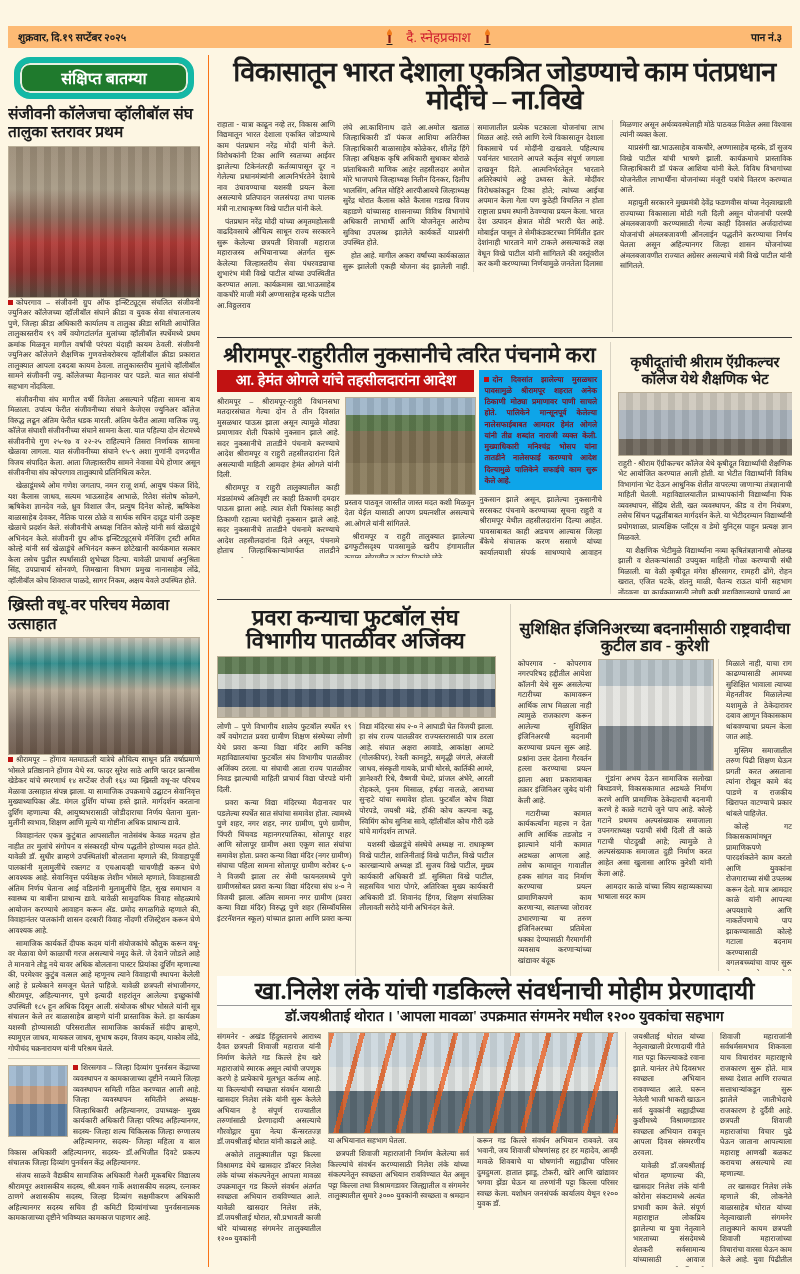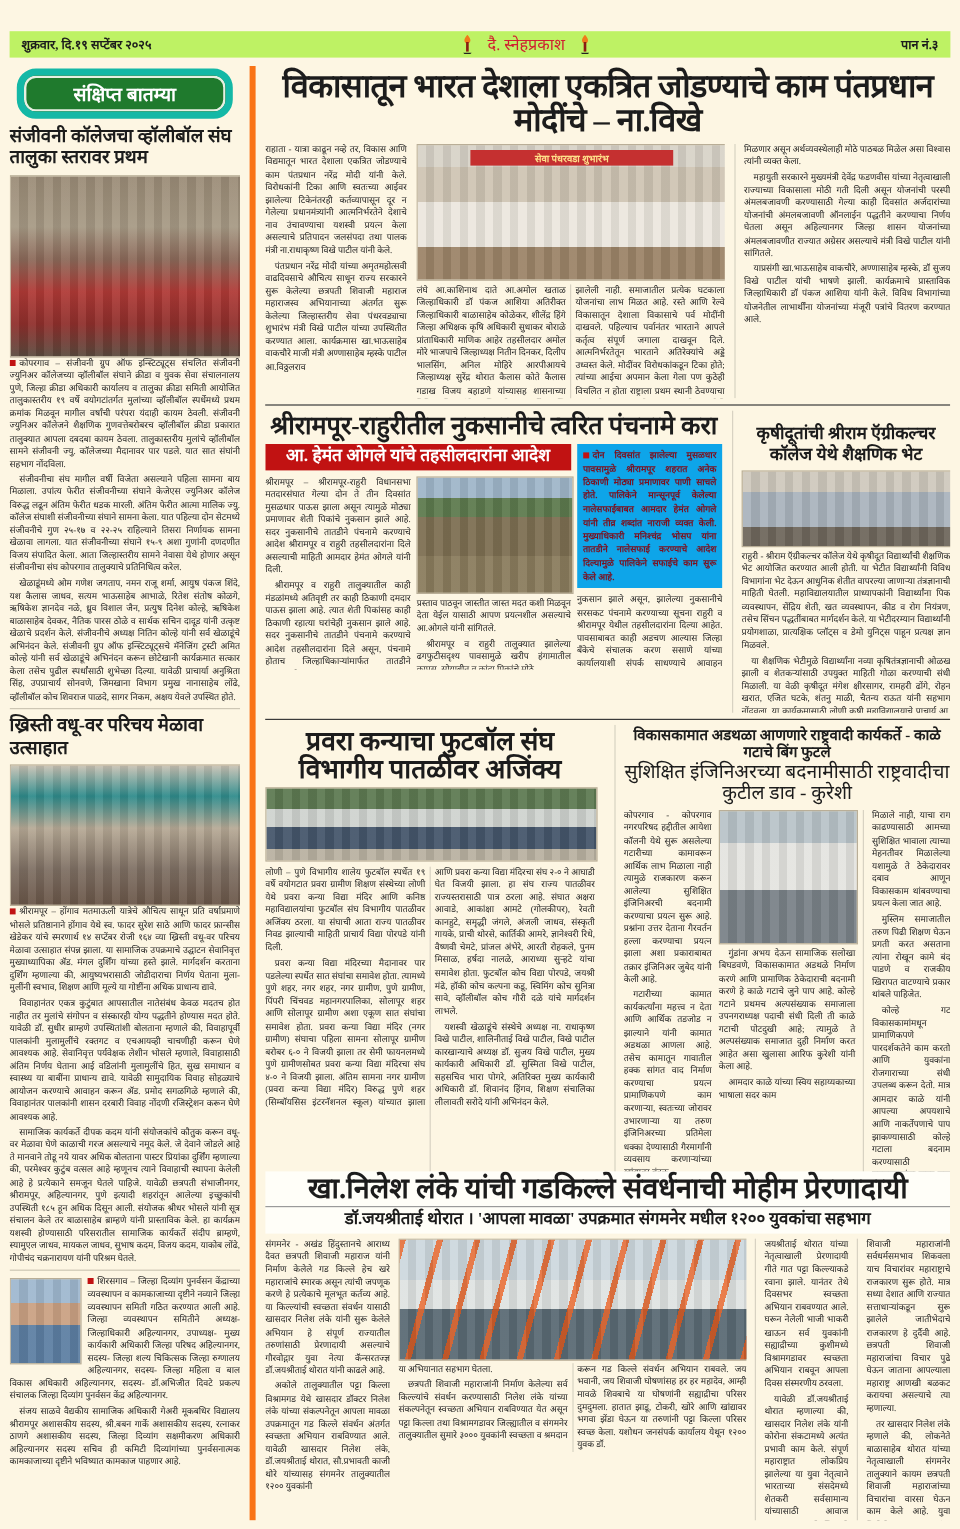--- a/index.html
+++ b/index.html
@@ -1,39 +1,39 @@
 <!DOCTYPE html>
 <html><head>
 <meta charset="utf-8">
 <style>
   html,body{margin:0;padding:0}
   body{width:800px;height:1274px;background:#fdf6e3;font-family:"Liberation Serif","DejaVu Serif",serif;color:#1c1c1c;overflow:hidden}
   .page{padding:0 8px}
   
-  .topbar{margin-top:26px;height:22px;background:#bef264;display:flex;align-items:center;justify-content:space-between;padding:0 10px;font-weight:bold;font-size:10.5px}
+  .topbar{margin-top:26px;height:22px;background:#fdba74;display:flex;align-items:center;justify-content:space-between;padding:0 10px;font-weight:bold;font-size:10.5px}
   .masthead{display:flex;align-items:center;gap:12px;color:#d01f2f;font-size:13.5px;font-weight:normal}
   .torch{width:9px;height:16px;display:inline-block}
   
   .content{display:flex;gap:8px;margin-top:7px;height:1212px;overflow:hidden}
   .rail{width:192px;flex:none;overflow:hidden}
-  .main{flex:1;min-width:0;border-left:5px solid #f97316;padding-left:8px;overflow:hidden}
+  .main{flex:1;min-width:0;border-left:1px solid #f97316;padding-left:8px;overflow:hidden}
   
   .bt{font-size:7.4px;line-height:1.42;text-align:justify}
   .bt p{margin:0 0 2.5px;text-indent:8px}
   .bt p.fp{text-indent:0}
   .cols2{column-count:2;column-gap:8px;column-rule:1px solid #d8d2c2}
   .sq{display:inline-block;width:5px;height:5px;background:#c11212;margin-right:3px}
   
   .h-rail{font-size:15.5px;font-weight:bold;line-height:1.18;margin:5px 0 4px}
   .h-lead{font-size:27px;font-weight:800;text-align:center;line-height:1.05;margin:3px 0 5px;letter-spacing:-.5px}
   .h-sec{font-size:21px;font-weight:800;text-align:center;line-height:1.05;margin:2px 0 4px}
   .redbox{background:#c11212;color:#fff;font-size:14.5px;font-weight:bold;text-align:center;padding:3px 4px;line-height:1.1}
   .pinkbox{background:#0ea5e9;color:#7d0f1d;font-size:7.5px;font-weight:bold;padding:4px 5px;line-height:1.5;text-align:justify}
   .kicker{font-size:12.5px;font-weight:bold;text-align:center;margin:2px 0 1px;line-height:1.15}
-  .h-q{font-size:16px;font-weight:400;text-align:center;line-height:1.1;margin:0 0 4px}
+  .h-q{font-size:16px;font-weight:700;text-align:center;line-height:1.1;margin:16px 0 4px}
   .h-big{font-size:24px;font-weight:800;text-align:center;background:#fffef8;padding:3px 2px 1px;margin:0;line-height:1.05}
   .h-sub{font-size:14px;font-weight:bold;text-align:center;background:#fffef8;border-top:1px solid #9a9a9a;padding:3px 2px;margin:0 0 4px;line-height:1.15}
   .rule{border:0;border-top:1.4px solid #3a3a3a;margin:5px 0 4px}
   .rail hr{border:0;border-top:1px solid #cdc6b4;margin:4px 0}
   
   .badge{background:#1f7a2d;color:#fff;border:6px solid #14b8a6;border-radius:16px;text-align:center;font-size:16px;font-weight:bold;padding:4px 6px;margin:2px 6px 6px;box-shadow:0 0 0 2px #e7efe2 inset}
   
   .photo{position:relative;width:100%;overflow:hidden;border:1px solid #b9ae97}
   .photo::after{content:"";position:absolute;inset:0;background:repeating-linear-gradient(90deg,rgba(255,255,255,.06) 0 7px,rgba(0,0,0,.07) 7px 14px)}
   .ph-vb{height:150px;background:linear-gradient(180deg,#9b8c77 0%,#a79a85 28%,#8c6a5a 46%,#b03a36 64%,#8f2f2c 82%,#5a4a3e 100%)}
@@ -122,32 +122,29 @@
     <div class="main">
 
       <div class="sec">
         <div class="h-lead">विकासातून भारत देशाला एकत्रित जोडण्याचे काम पंतप्रधान मोदींचे – ना.विखे</div>
         <div class="lead-grid">
           <div class="bt">
             <p class="fp">राहाता - यात्रा काढून नव्हे तर, विकास आणि विद्यमातून भारत देशाला एकत्रित जोडण्याचे काम पंतप्रधान नरेंद्र मोदी यांनी केले. विरोधकांनी टिका आणि स्वतःच्या आईवर झालेल्या टिकेनंतरही कर्तव्यापासून दूर न गेलेल्या प्रधानमंत्र्यांनी आत्मनिर्भरतेने देशाचे नाव उंचावण्याचा यशस्वी प्रयत्न केला असल्याचे प्रतिपादन जलसंपदा तथा पालक मंत्री ना.राधाकृष्ण विखे पाटील यांनी केले.</p>
             <p>पंतप्रधान नरेंद्र मोदी यांच्या अमृतमहोत्सवी वाढदिवसाचे औचित्य साधून राज्य सरकारने सुरू केलेल्या छत्रपती शिवाजी महाराज महाराजस्व अभियानाच्या अंतर्गत सुरू केलेल्या जिल्हास्तरीय सेवा पंधरवड्याचा शुभारंभ मंत्री विखे पाटील यांच्या उपस्थितीत करण्यात आला. कार्यक्रमास खा.भाऊसाहेब वाकचौरे माजी मंत्री अण्णासाहेब म्हस्के पाटील आ.विठ्ठलराव</p>
           </div>
           <div>
-            <div class="photo ph-lead">
-              <span class="lead-banner">सेवा पंधरवडा शुभारंभ</span>
-            </div>
             <div class="bt cols2" style="margin-top:3px">
               <p class="fp">लंघे आ.काशिनाथ दाते आ.अमोल खताळ जिल्हाधिकारी डॉ पंकज आशिया अतिरीक्त जिल्हाधिकारी बाळासाहेब कोळेकर, शीलेंद्र हिंगे जिल्हा अधिक्षक कृषि अधिकारी सुधाकर बोराळे प्रांताधिकारी माणिक आहेर तहसीलदार अमोल मोरे भाजपाचे जिल्हाध्यक्ष नितीन दिनकर, दिलीप भालसिंग, अनिल मोहिरे आरपीआयचे जिल्हाध्यक्ष सुरेंद्र थोरात कैलास कोते कैलास गडाख विजय बहाडणे यांच्यासह शासनाच्या विविध विभागांचे अधिकारी लाभार्थी आणि योजनेतून आरोग्य सुविधा उपलब्ध झालेले कार्यकर्ते याप्रसंगी उपस्थित होते.</p>
               <p>होत आहे. मागील अकरा वर्षांच्या कार्यकाळात सुरू झालेली एकही योजना बंद झालेली नाही. समाजातील प्रत्येक घटकाला योजनांचा लाभ मिळत आहे. रस्ते आणि रेल्वे विकासातून देशाला विकासाचे पर्व मोदींनी दाखवले. पहिल्याच पर्वानंतर भारताने आपले कर्तृत्व संपूर्ण जगाला दाखवून दिले. आत्मनिर्भरतेतून भारताने अतिरेक्यांचे अड्डे उध्वस्त केले. मोदींवर विरोधकांकडून टिका होते; त्यांच्या आईचा अपमान केला गेला पण कुठेही विचलित न होता राष्ट्राला प्रथम स्थानी ठेवण्याचा प्रयत्न केला. भारत देश उत्पादन क्षेत्रात मोठी भरारी घेत आहे. मोबाईल पासून ते सेमीकंडक्टरच्या निर्मितीत इतर देशांनाही भारताने मागे टाकले असल्याकडे लक्ष वेधून विखे पाटील यांनी सांगितले की वस्तूंवरील कर कमी करण्याच्या निर्णयामुळे जनतेला दिलासा</p>
             </div>
           </div>
           <div class="bt vline">
             <p class="fp">मिळणार असून अर्थव्यवस्थेलाही मोठे पाठबळ मिळेल असा विश्वास त्यांनी व्यक्त केला.</p>
+            <p>याप्रसंगी खा.भाऊसाहेब वाकचौरे, अण्णासाहेब म्हस्के, डॉ सुजय विखे पाटील यांची भाषणे झाली. कार्यक्रमाचे प्रास्ताविक जिल्हाधिकारी डॉ पंकज आशिया यांनी केले. विविध विभागांच्या योजनेतील लाभार्थींना योजनांच्या मंजूरी पत्रांचे वितरण करण्यात आले.</p>
             <p>महायुती सरकारने मुख्यमंत्री देवेंद्र फडणवीस यांच्या नेतृत्वाखाली राज्याच्या विकासाला मोठी गती दिली असून योजनांची परस्पी अंमलबजावणी करण्यासाठी गेल्या काही दिवसांत अर्जदारांच्या योजनांची अंमलबजावणी ऑनलाईन पद्धतीने करण्याचा निर्णय घेतला असून अहिल्यानगर जिल्हा शासन योजनांच्या अंमलबजावणीत राज्यात अग्रेसर असल्याचे मंत्री विखे पाटील यांनी सांगितले.</p>
-            <p>याप्रसंगी खा.भाऊसाहेब वाकचौरे, अण्णासाहेब म्हस्के, डॉ सुजय विखे पाटील यांची भाषणे झाली. कार्यक्रमाचे प्रास्ताविक जिल्हाधिकारी डॉ पंकज आशिया यांनी केले. विविध विभागांच्या योजनेतील लाभार्थींना योजनांच्या मंजूरी पत्रांचे वितरण करण्यात आले.</p>
           </div>
         </div>
       </div>
 
       <hr class="rule">
 
       <div class="sec2">
         <div>
           <div class="h-sec">श्रीरामपूर-राहुरीतील नुकसानीचे त्वरित पंचनामे करा</div>
           <div class="pan-grid">
@@ -187,21 +184,20 @@
         <div>
           <div class="h-sec" style="font-size:22px">प्रवरा कन्याचा फुटबॉल संघ विभागीय पातळीवर अजिंक्य</div>
           <div class="photo ph-foot"></div>
           <div class="bt cols2" style="margin-top:4px;height:258px;overflow:hidden">
             <p class="fp">लोणी – पुणे विभागीय शालेय फुटबॉल स्पर्धेत १९ वर्षे वयोगटात प्रवरा ग्रामीण शिक्षण संस्थेच्या लोणी येथे प्रवरा कन्या विद्या मंदिर आणि कनिष्ठ महाविद्यालयांचा फुटबॉल संघ विभागीय पातळीवर अजिंक्य ठरला. या संघाची आता राज्य पातळीवर निवड झाल्याची माहिती प्राचार्य विद्या पोरपडे यांनी दिली.</p>
             <p>प्रवरा कन्या विद्या मंदिरच्या मैदानावर पार पडलेल्या स्पर्धेत सात संघांचा समावेश होता. त्यामध्ये पुणे शहर, नगर शहर, नगर ग्रामीण, पुणे ग्रामीण, पिंपरी चिंचवड महानगरपालिका, सोलापूर शहर आणि सोलापूर ग्रामीण अशा एकूण सात संघांचा समावेश होता. प्रवरा कन्या विद्या मंदिर (नगर ग्रामीण) संघाचा पहिला सामना सोलापूर ग्रामीण बरोबर ६-० ने विजयी झाला तर सेमी फायनलमध्ये पुणे ग्रामीणसोबत प्रवरा कन्या विद्या मंदिरचा संघ ४-० ने विजयी झाला. अंतिम सामना नगर ग्रामीण (प्रवरा कन्या विद्या मंदिर) विरुद्ध पुणे शहर (सिम्बॉयसिस इंटरनॅशनल स्कूल) यांच्यात झाला आणि प्रवरा कन्या विद्या मंदिरचा संघ २-० ने आघाडी घेत विजयी झाला. हा संघ राज्य पातळीवर राज्यस्तरासाठी पात्र ठरला आहे. संघात अक्षरा आवाडे, आकांक्षा आमटे (गोलकीपर), रेवती कानहुटे, समृद्धी जंगले, अंजली जाधव, संस्कृती गायके, प्राची थोरसे, कार्तिकी आमरे, ज्ञानेश्वरी रिधे, वैष्णवी चेमटे, प्रांजल अंभेरे, आरती रोहकले, पुनम मिसाळ, हर्षदा नालळे, आराध्या सुऱ्हटे यांचा समावेश होता. फुटबॉल कोच विद्या पोरपडे, जयश्री मंढे, हॉकी कोच कल्पना कडू, स्विमिंग कोच सुनित्रा सावे, व्हॉलीबॉल कोच गौरी दळे यांचे मार्गदर्शन लाभले.</p>
             <p>यशस्वी खेळाडूंचे संस्थेचे अध्यक्ष ना. राधाकृष्ण विखे पाटील, शालिनीताई विखे पाटील, विखे पाटील कारखान्याचे अध्यक्ष डॉ. सुजय विखे पाटील, मुख्य कार्यकारी अधिकारी डॉ. सुस्मिता विखे पाटील, सहसचिव भारा पोगरे, अतिरिक्त मुख्य कार्यकारी अधिकारी डॉ. शिवानंद हिंगव, शिक्षण संचालिका लीलावती सरोदे यांनी अभिनंदन केले.</p>
           </div>
         </div>
         <div class="vline">
-          <div class="kicker">विकासकामात अडथळा आणणारे राष्ट्रवादी कार्यकर्ते - काळे गटाचे बिंग फुटले</div>
           <div class="h-q">सुशिक्षित इंजिनिअरच्या बदनामीसाठी राष्ट्रवादीचा कुटील डाव - कुरेशी</div>
           <div class="q-cols">
             <div class="bt">
               <p class="fp">कोपरगाव - कोपरगाव नगरपरिषद हद्दीतील आयेशा कॉलनी येथे सुरू असलेल्या गटारीच्या कामावरून आर्थिक लाभ मिळाला नाही त्यामुळे राजकारण करून आलेल्या सुशिक्षित इंजिनिअरची बदनामी करण्याचा प्रयत्न सुरू आहे. प्रश्नांना उत्तर देताना गैरवर्तन हल्ला करण्याचा प्रयत्न झाला अशा प्रकाराबाबत तक्रार इंजिनिअर जुबेद यांनी केली आहे.</p>
               <p>गटारीच्या कामात कार्यकर्त्यांना महत्त्व न देता आणि आर्थिक तडजोड न झाल्याने यांनी कामात अडथळा आणला आहे. तसेच कामातून गावातील हक्क सांगत वाद निर्माण करण्याचा प्रयत्न प्रामाणिकपणे काम करणाऱ्या, स्वतःच्या जोरावर उभारणाऱ्या या तरुण इंजिनिअरच्या प्रतिमेला धक्का देण्यासाठी गैरमार्गांनी व्यवसाय करणाऱ्यांच्या खांद्यावर बंदूक</p>
             </div>
             <div>
               <div class="photo ph-qur"></div>
               <div class="bt" style="margin-top:3px">
                 <p>गुंडांना अभय देऊन सामाजिक सलोखा बिघडवणे, विकासकामात अडथळे निर्माण करणे आणि प्रामाणिक ठेकेदाराची बदनामी करणे हे काळे गटाचे जुने पाप आहे. कोल्हे गटाने प्रथमच अल्पसंख्याक समाजाला उपनगराध्यक्ष पदाची संधी दिली ती काळे गटाची पोटदुखी आहे; त्यामुळे ते अल्पसंख्याक समाजात दुही निर्माण करत आहेत असा खुलासा आरिफ कुरेशी यांनी केला आहे.</p>

